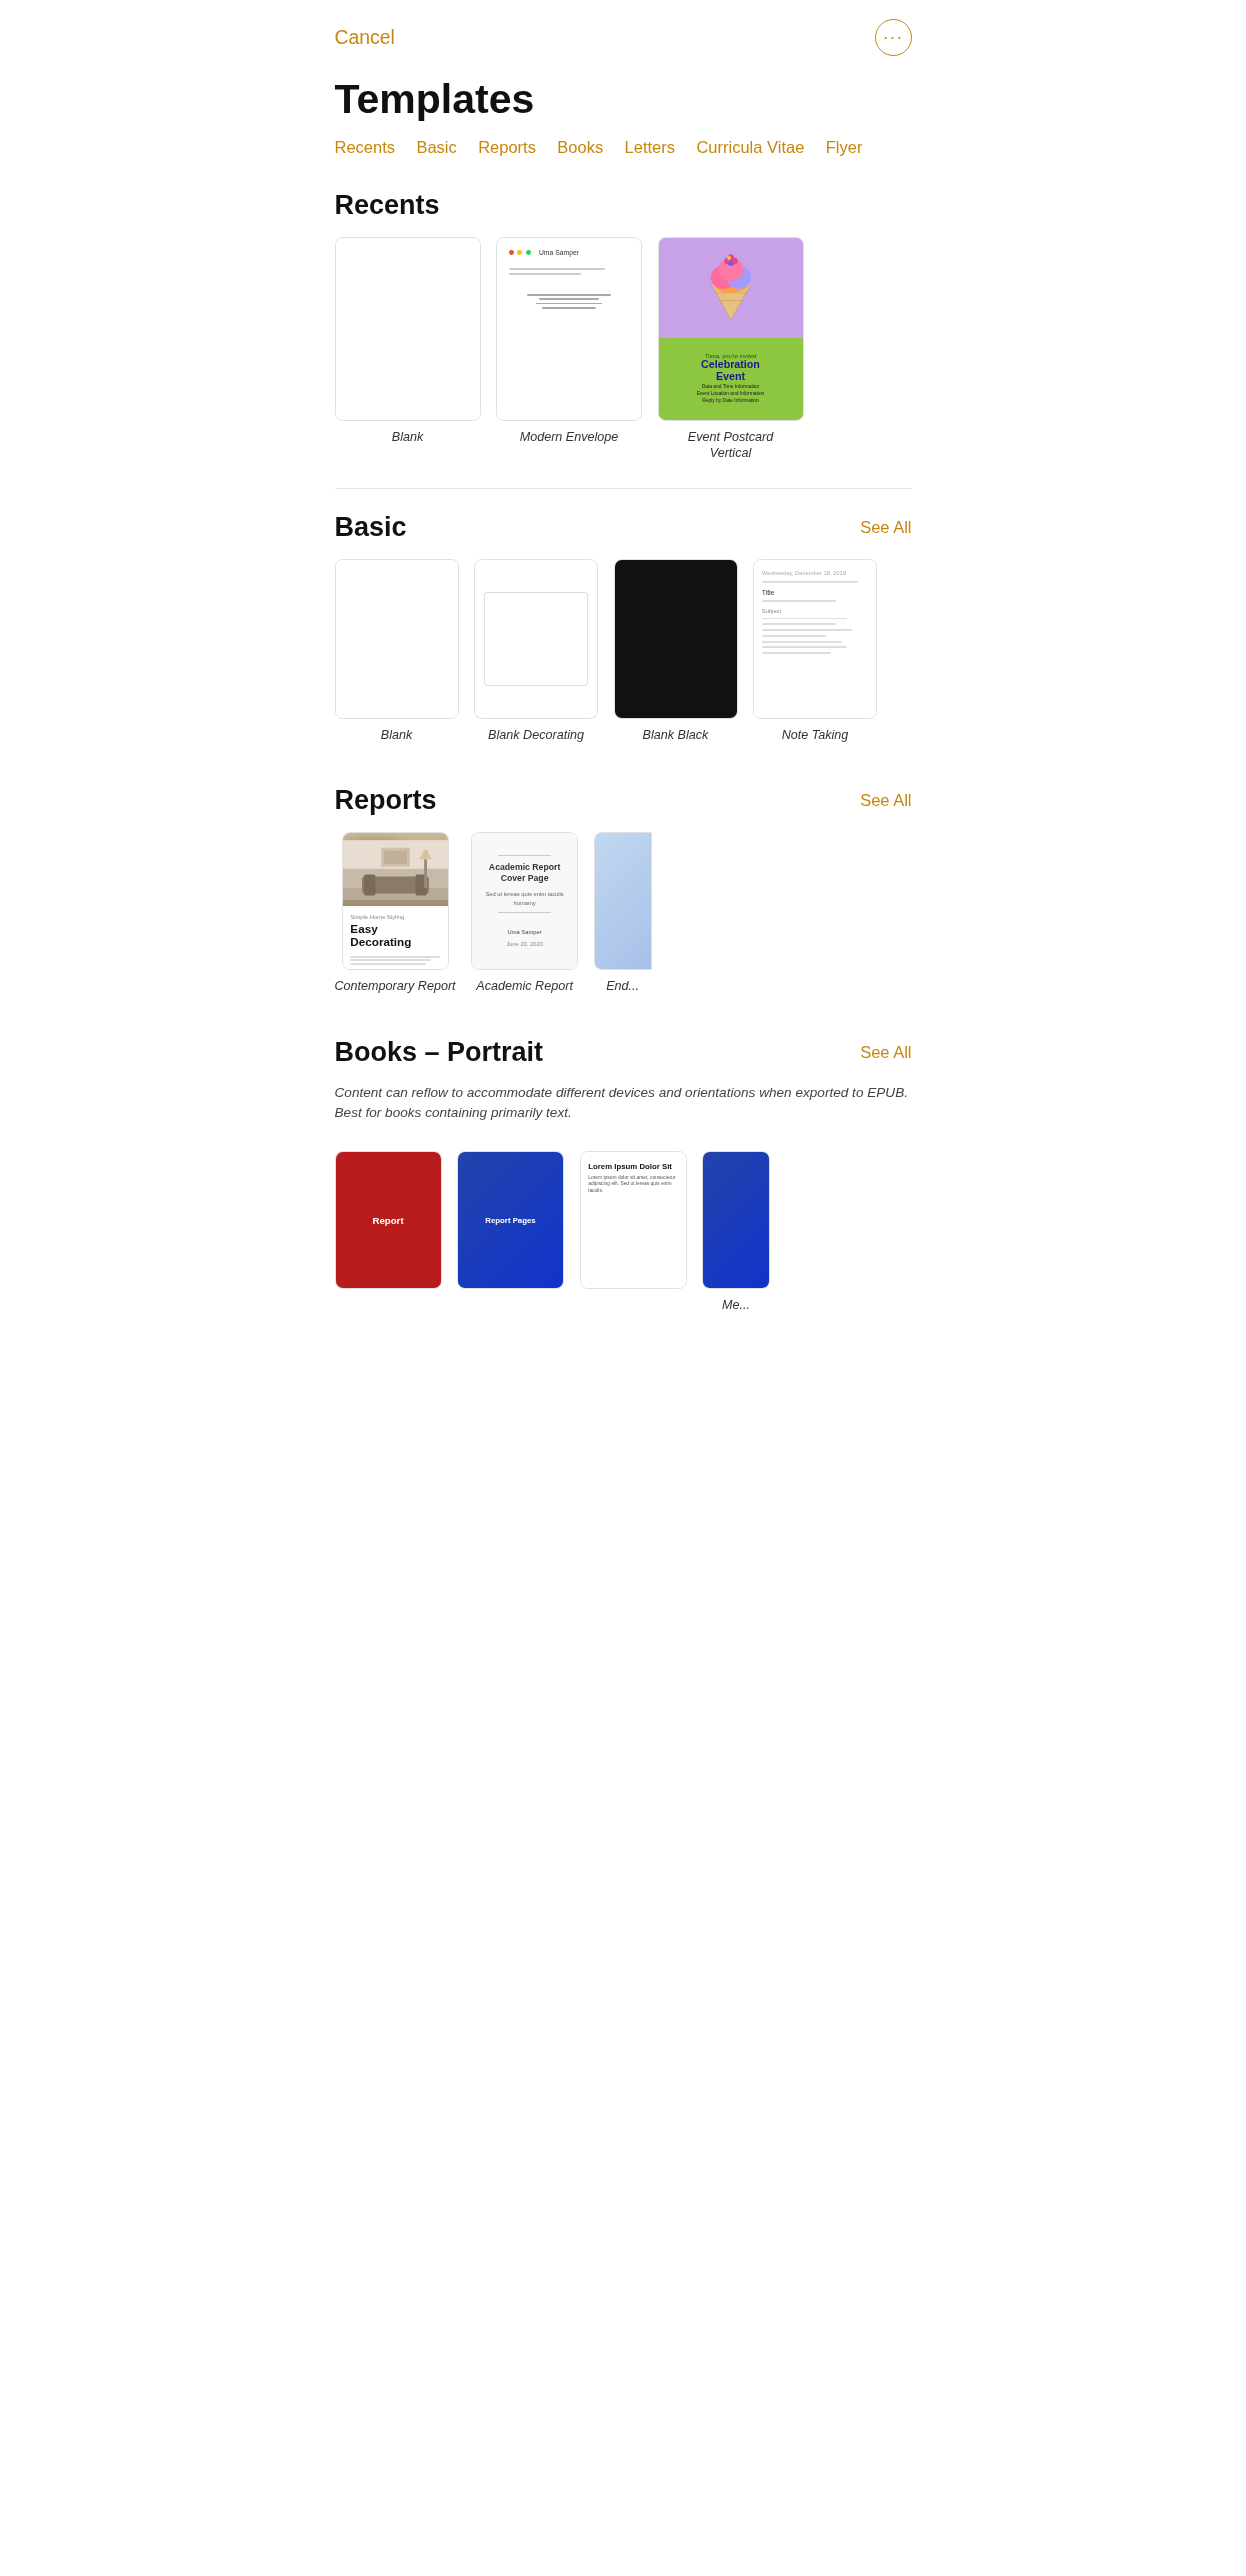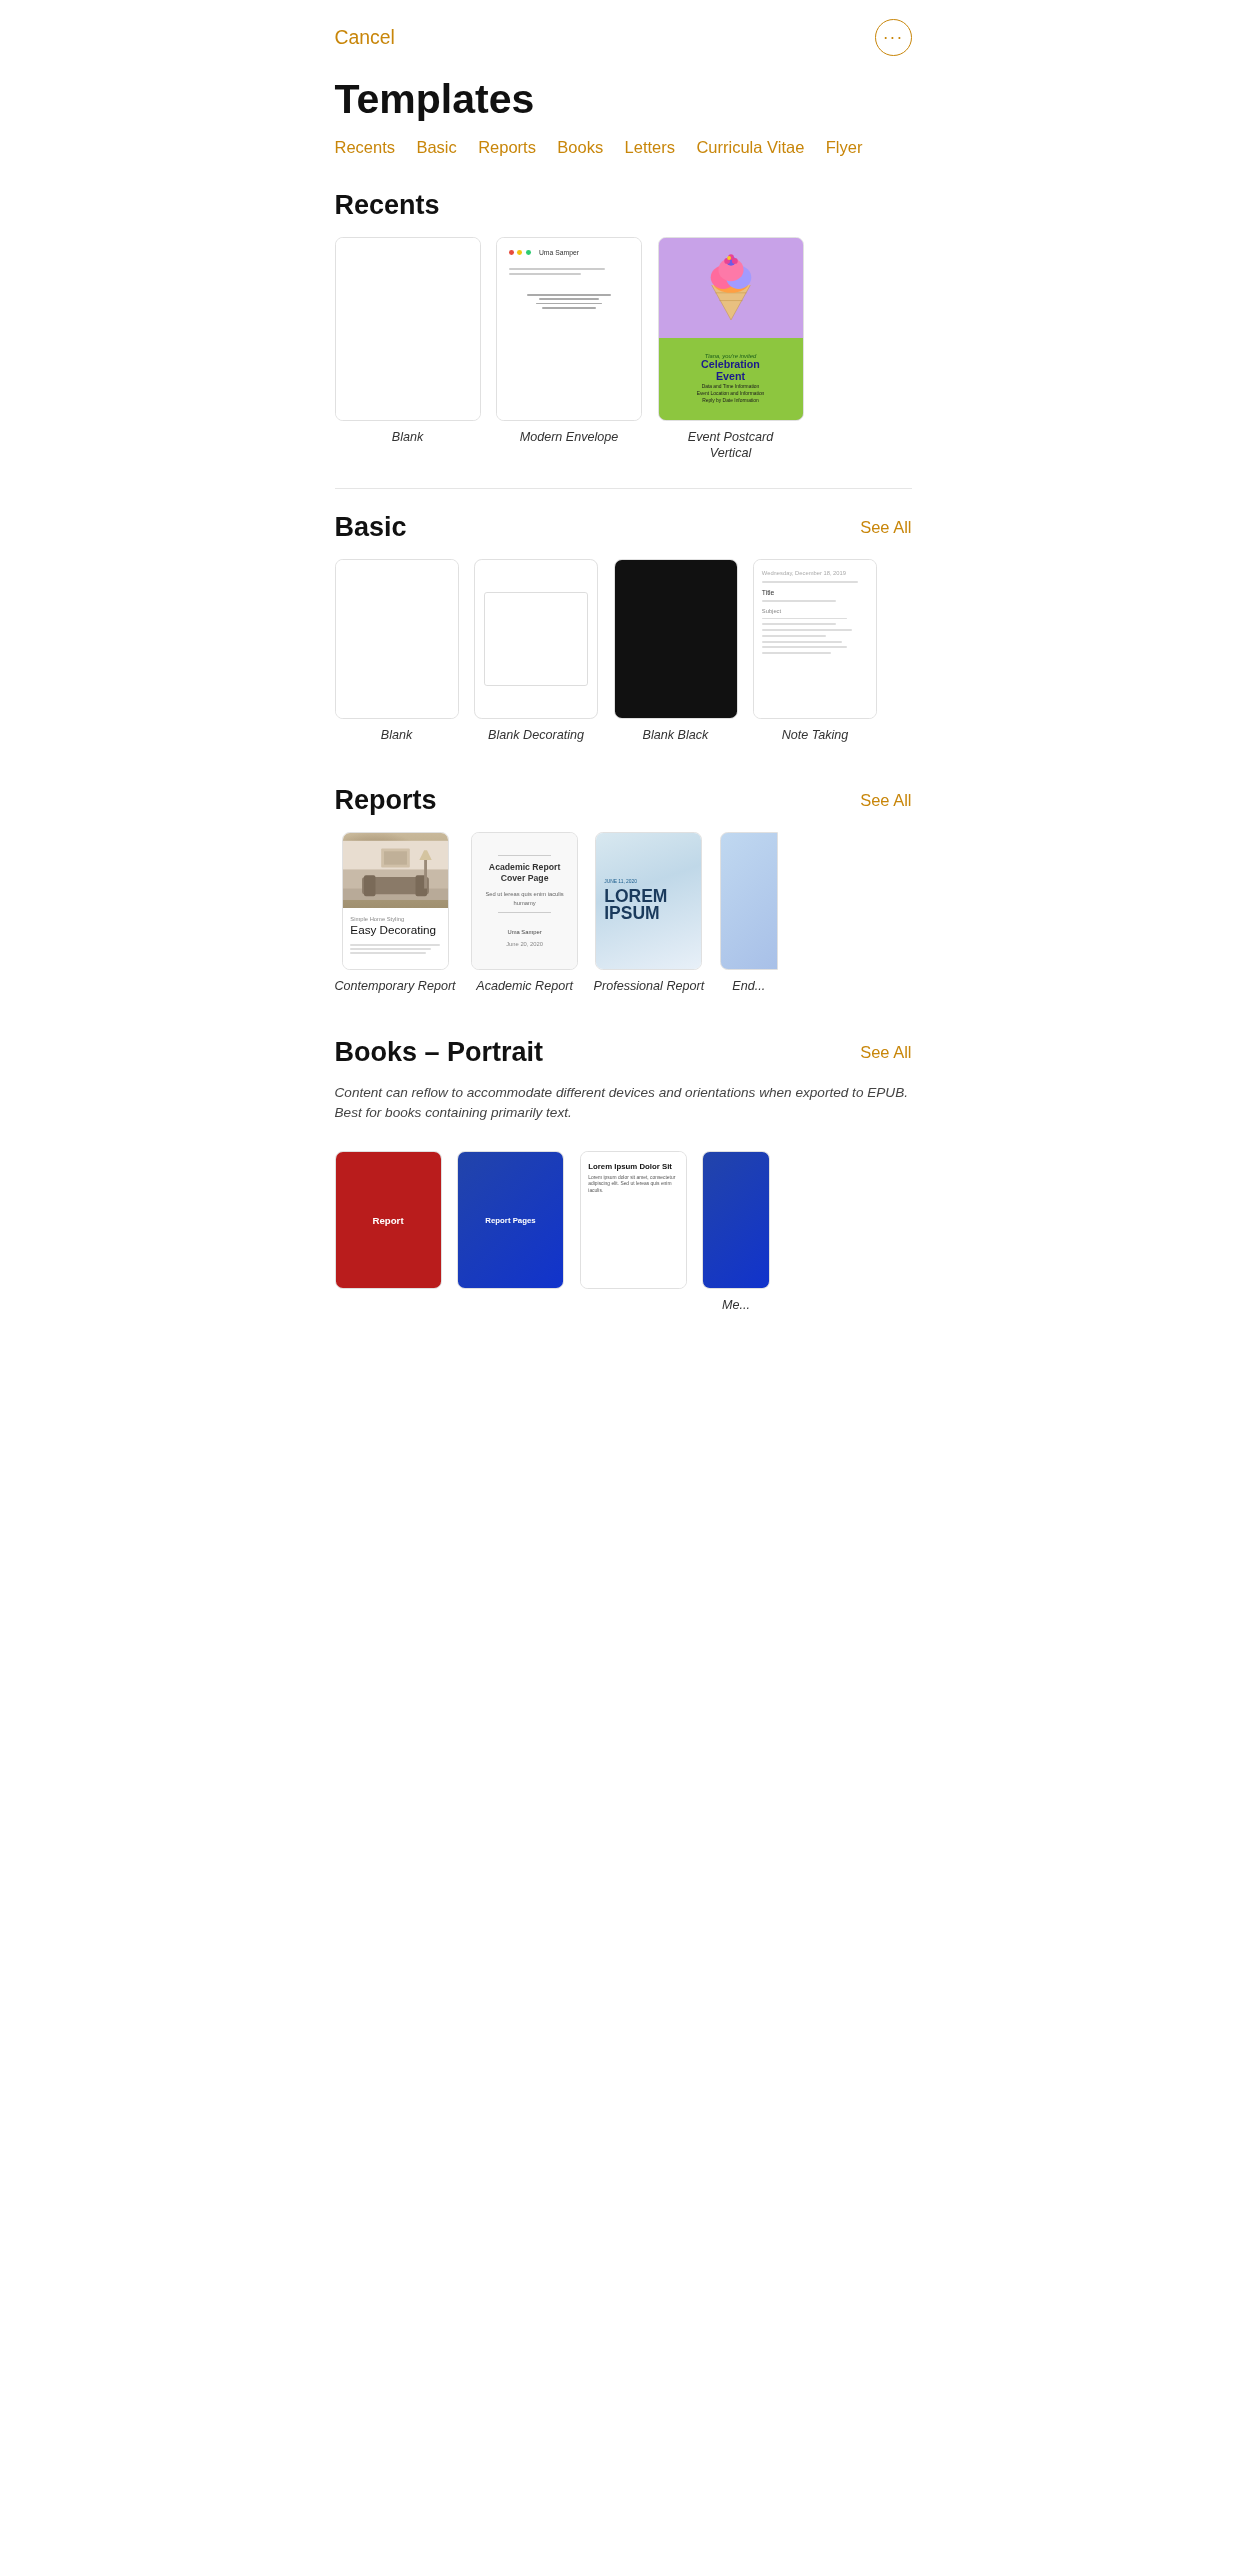--- a/index.html
+++ b/index.html
@@ -319,21 +319,21 @@
       display: flex;
       flex-direction: column;
       gap: 2.9px;
     }
     .cont-header-text {
       font-size: 5.8px;
       color: #888;
     }
     .cont-big-text {
       font-size: 11.7px;
-      font-weight: 400;
+      font-weight: 700;
       color: #111;
       line-height: 1.1;
     }
     .cont-body-lines {
       display: flex;
       flex-direction: column;
       gap: 1.9px;
       margin-top: 3.9px;
     }
 
@@ -668,29 +668,20 @@
         <div class="acad-title">Academic Report Cover Page</div>
         <div class="acad-sub">Sed ut lereas quis enim iaculis humamy</div>
         <div class="acad-line"></div>
         <div class="acad-author">Uma Samper</div>
         <div style="font-size:5.8px;color:#888;text-align:center;">June 20, 2020</div>
       </div>
     </div>
     <span class="template-label">Academic Report</span>
   </div>
 
-  <div class="template-item">
-    <div class="template-thumb small" style="padding:0;">
-      <div class="professional-thumb">
-        <div class="prof-date">JUNE 11, 2020</div>
-        <div class="prof-main-text">LOREM<br>IPSUM</div>
-      </div>
-    </div>
-    <span class="template-label">Professional Report</span>
-  </div>
 
   <div class="template-item">
     <div class="partial-thumb" style="background: linear-gradient(135deg, #c0d8f0 0%, #a8c0e8 100%);"></div>
     <span class="template-label">End...</span>
   </div>
 </div>
 
 <div class="section-header">
   <span class="section-title">Books – Portrait</span>
   <span class="see-all">See All</span>

